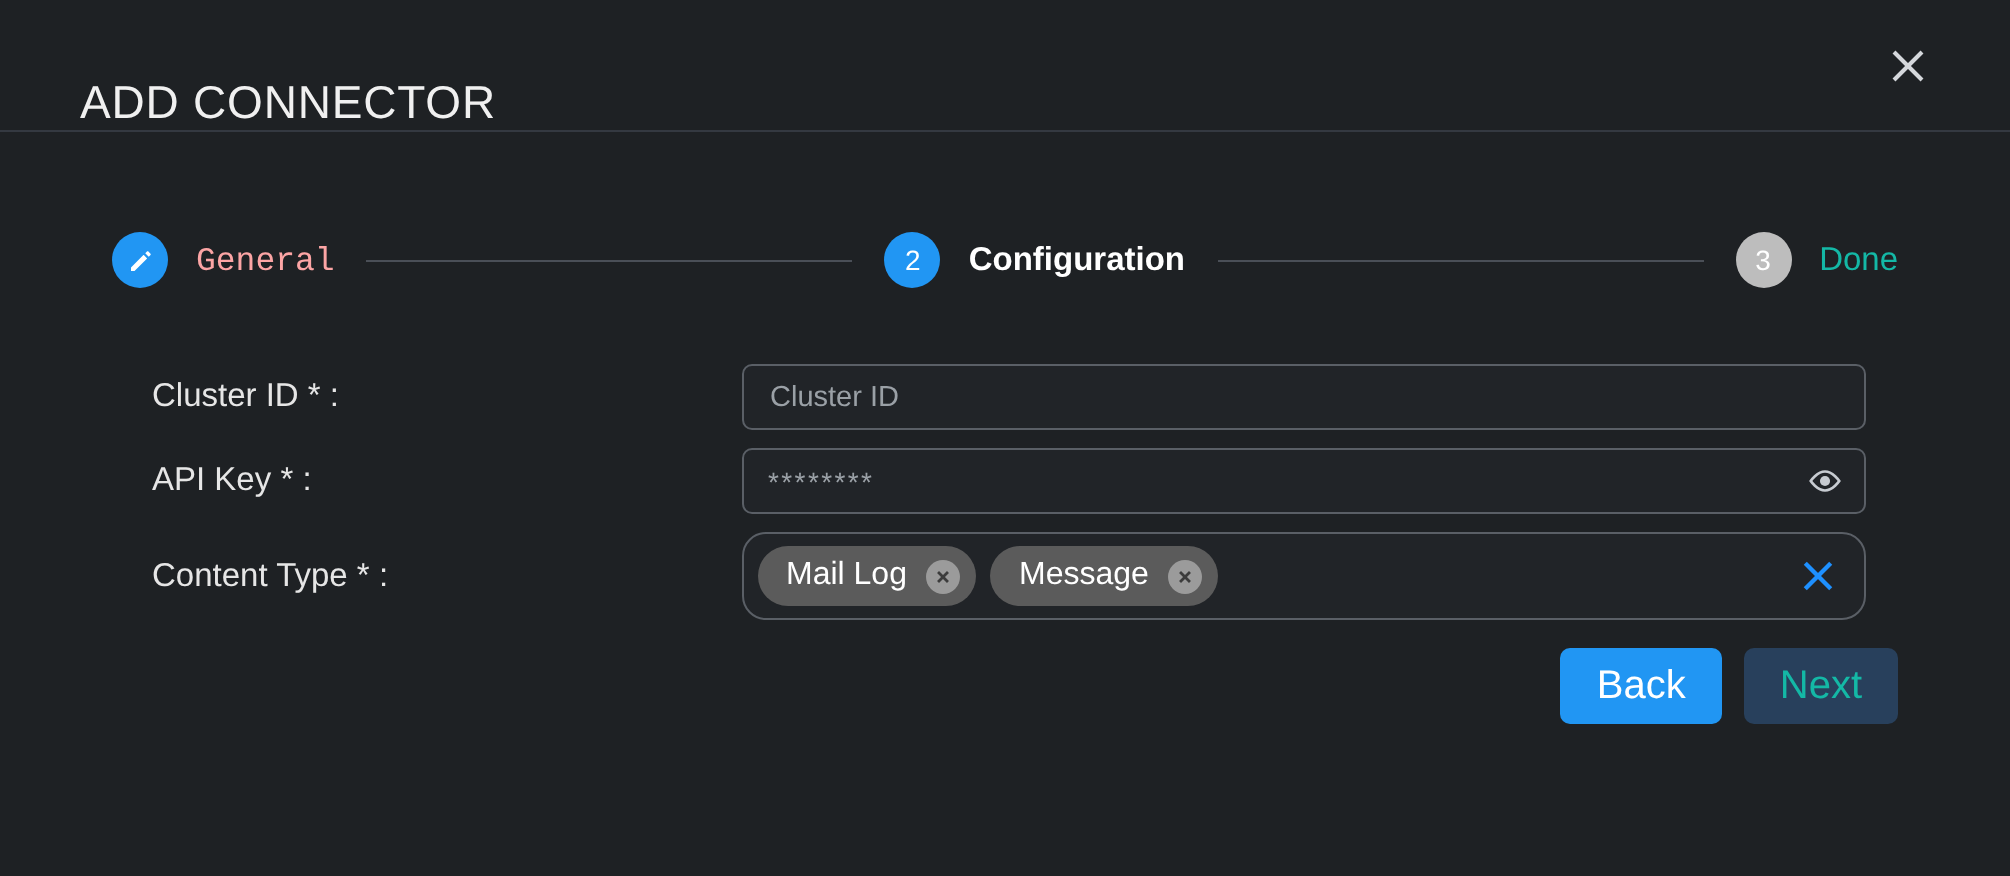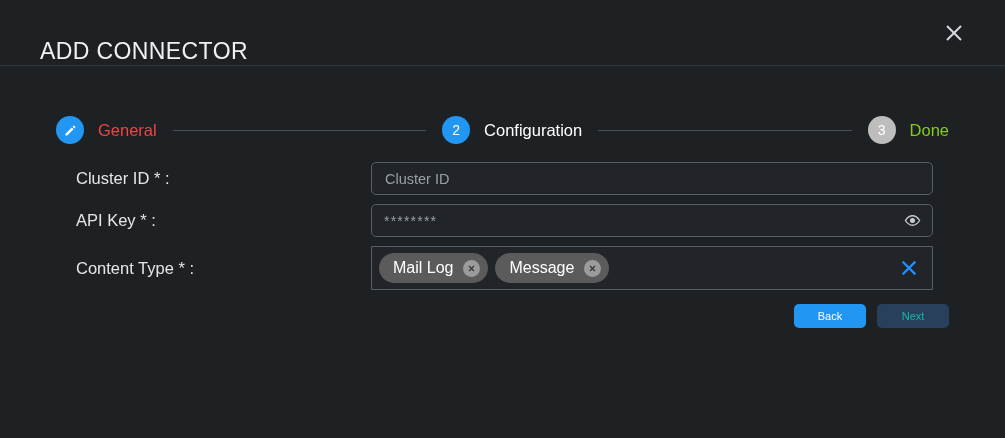--- a/index.html
+++ b/index.html
@@ -74,34 +74,34 @@
     flex: 0 0 auto;
   }
   .step-circle.active   { background: #2196f3; }
   .step-circle.done     { background: #2196f3; }
   .step-circle.inactive { background: #bdbdbd; color: #ffffff; }
   .step-label {
     margin-left: 14px;
     font-size: 16.5px;
     white-space: nowrap;
   }
-  .step-label.current  { color: #ffffff; font-weight: normal; }
-  .step-label.complete { color: #ef4444; font-weight: normal; }
-  .step-label.pending  { color: #84cc16; font-weight: normal; }
+  .step-label.current  { color: #ffffff; font-weight: bold; }
+  .step-label.complete { color: #fca5a5; font-weight: normal; font-family: Liberation Mono, monospace; }
+  .step-label.pending  { color: #14b8a6; font-weight: normal; }
   .step-line {
     flex: 1 1 auto;
     height: 1px;
     background: #4a4f57;
     margin: 0 16px;
     min-width: 20px;
   }
 
   
   .form {
-    margin: 18px 0 0 0;
+    margin: 38px 0 0 0;
     padding: 0 72px 0 76px;
   }
   .form-row {
     display: flex;
     align-items: center;
     margin-bottom: 9px;
   }
   .form-label {
     width: 295px;
     flex: 0 0 295px;
@@ -154,21 +154,21 @@
     cursor: pointer;
   }
 
   
   .multiselect {
     box-sizing: border-box;
     width: 100%;
     min-height: 44px;
     background: #212428;
     border: 1px solid #5a5f66;
-    border-radius: 1px;
+    border-radius: 12px;
     display: flex;
     align-items: center;
     padding: 5px 40px 5px 7px;
     position: relative;
   }
   .chip {
     display: inline-flex;
     align-items: center;
     height: 30px;
     background: #5b5b5b;
@@ -206,25 +206,25 @@
 
   
   .actions {
     display: flex;
     justify-content: flex-end;
     margin-top: 14px;
     padding-right: 56px;
     gap: 11px;
   }
   .btn {
-    height: 24px;
+    height: 38px;
     min-width: 72px;
     border: none;
     border-radius: 5px;
-    font-size: 11px;
+    font-size: 20px;
     font-family: "Liberation Sans", sans-serif;
     padding: 0 18px;
     cursor: pointer;
   }
   .btn-primary { background: #2196f3; color: #ffffff; }
   .btn-disabled { background: #28405c; color: #14b8a6; cursor: default; }
 </style>
 </head>
 <body>
 

